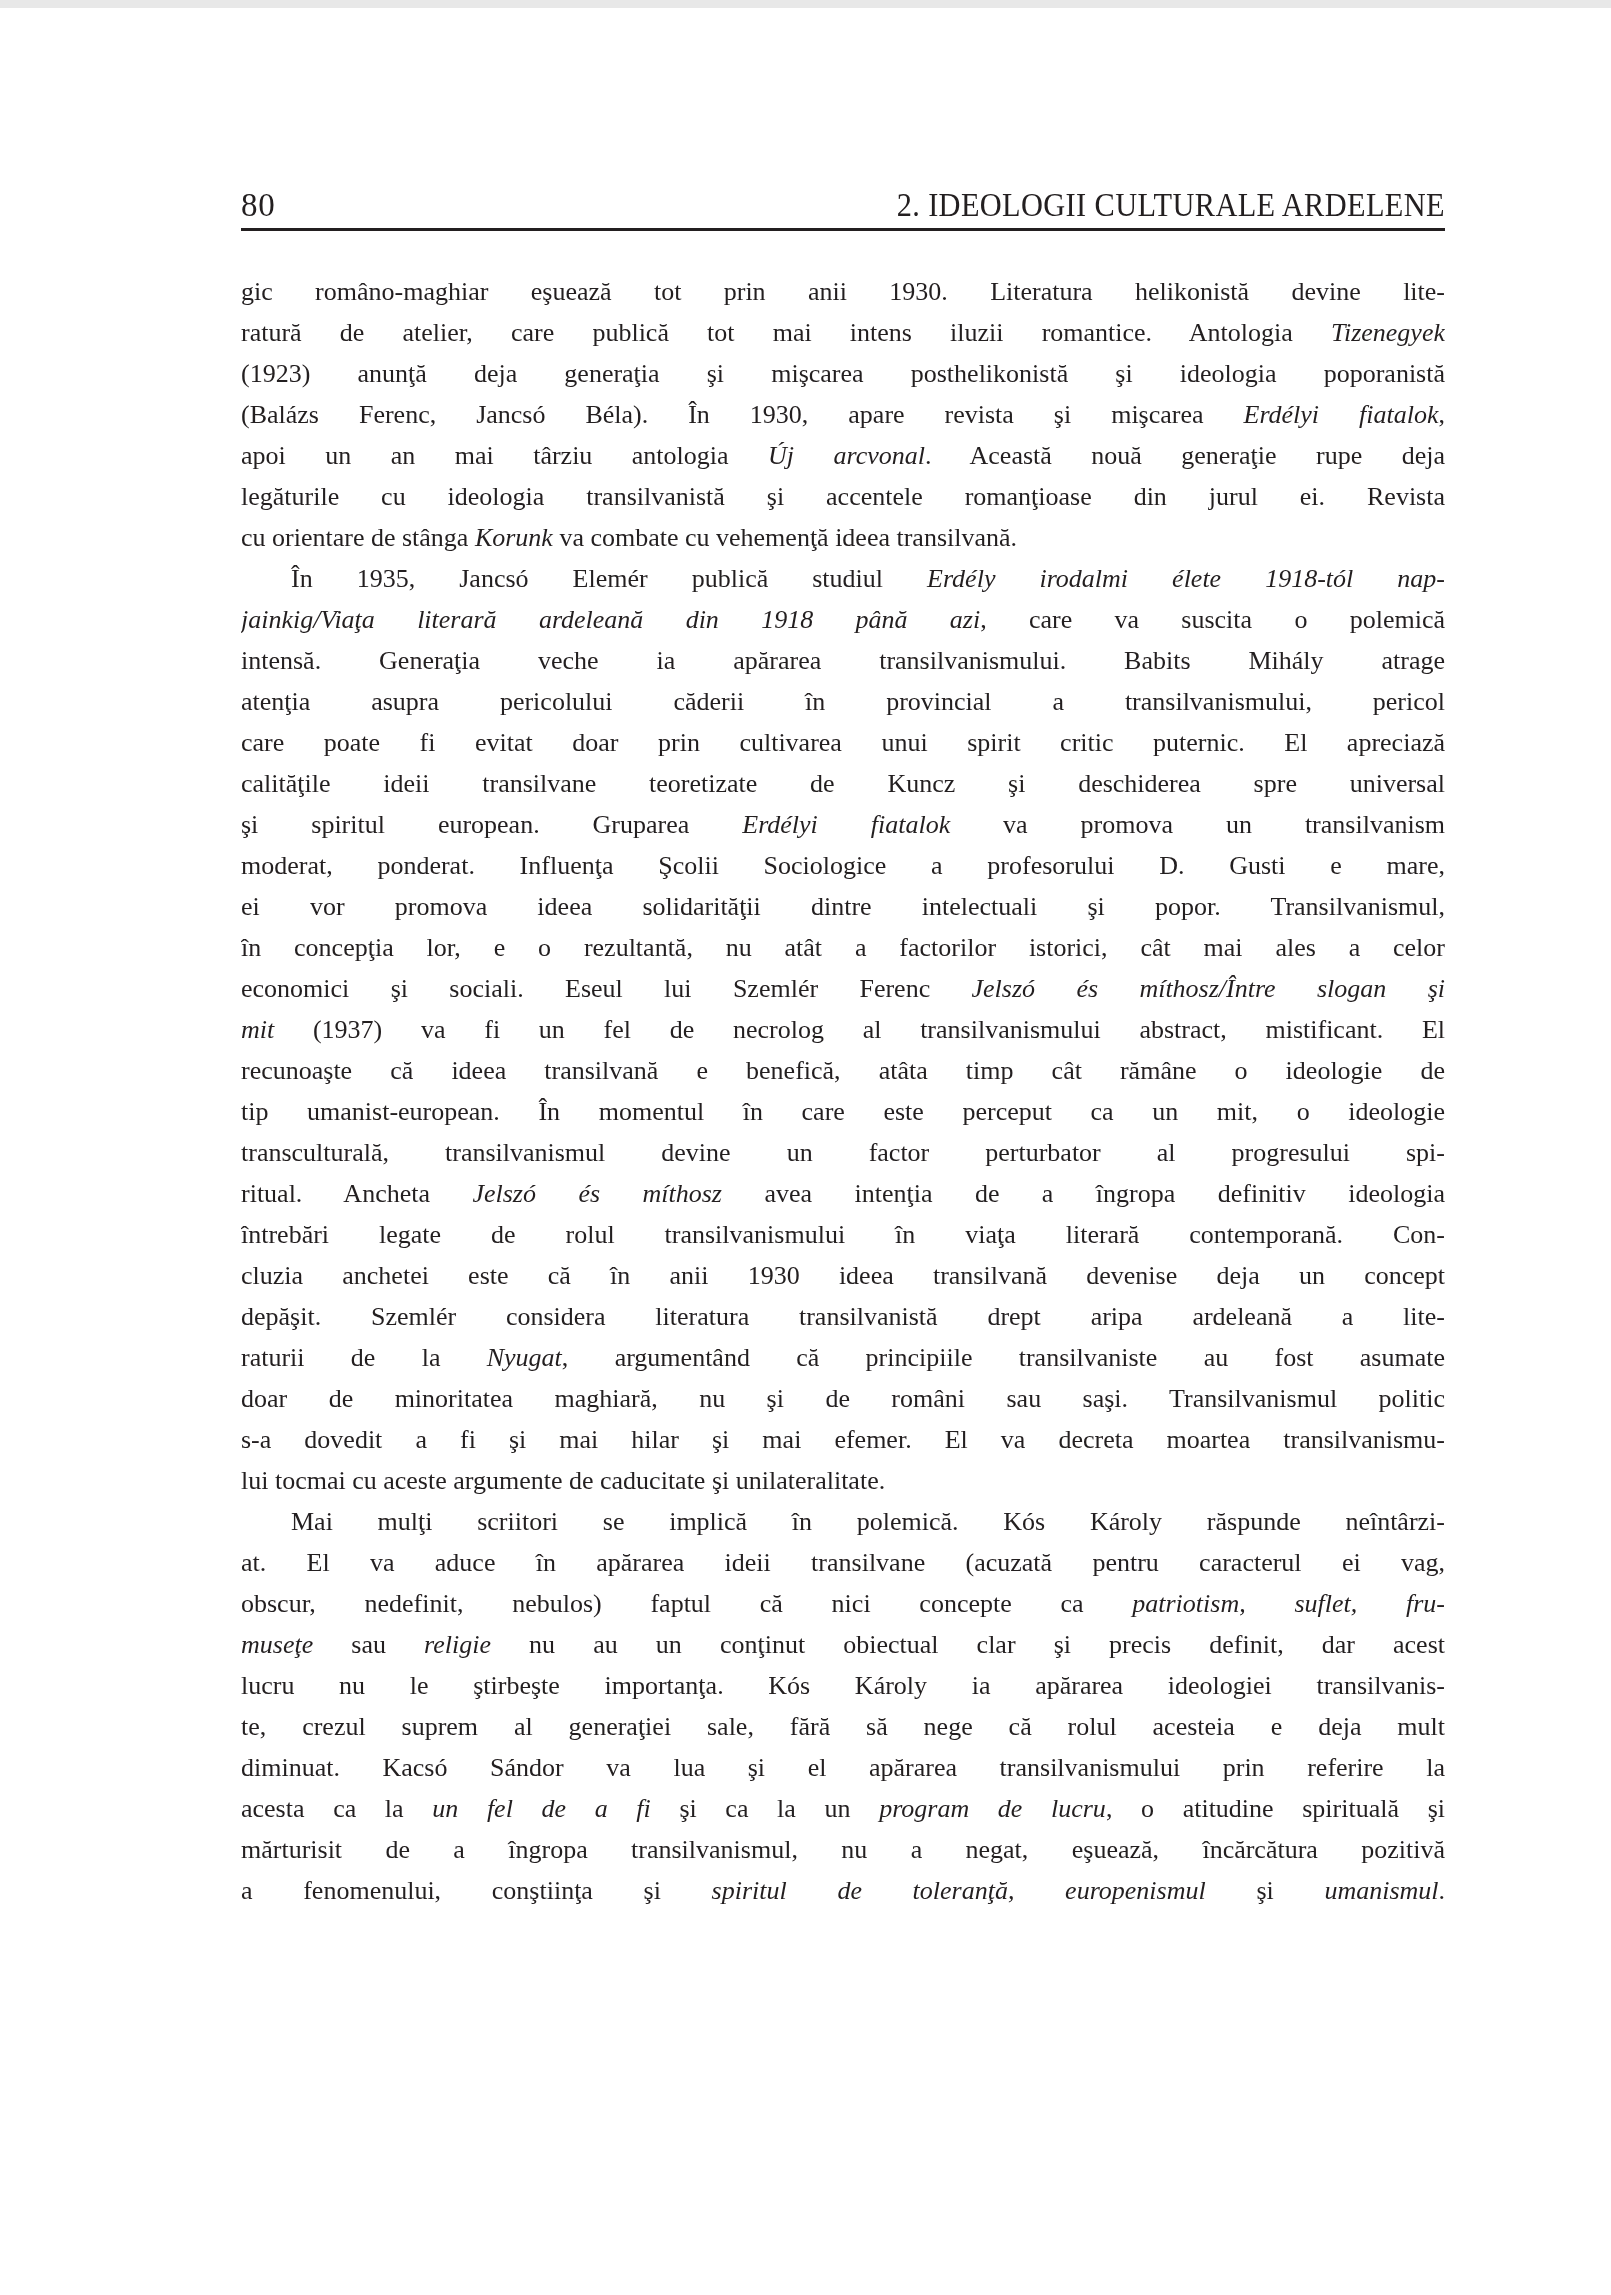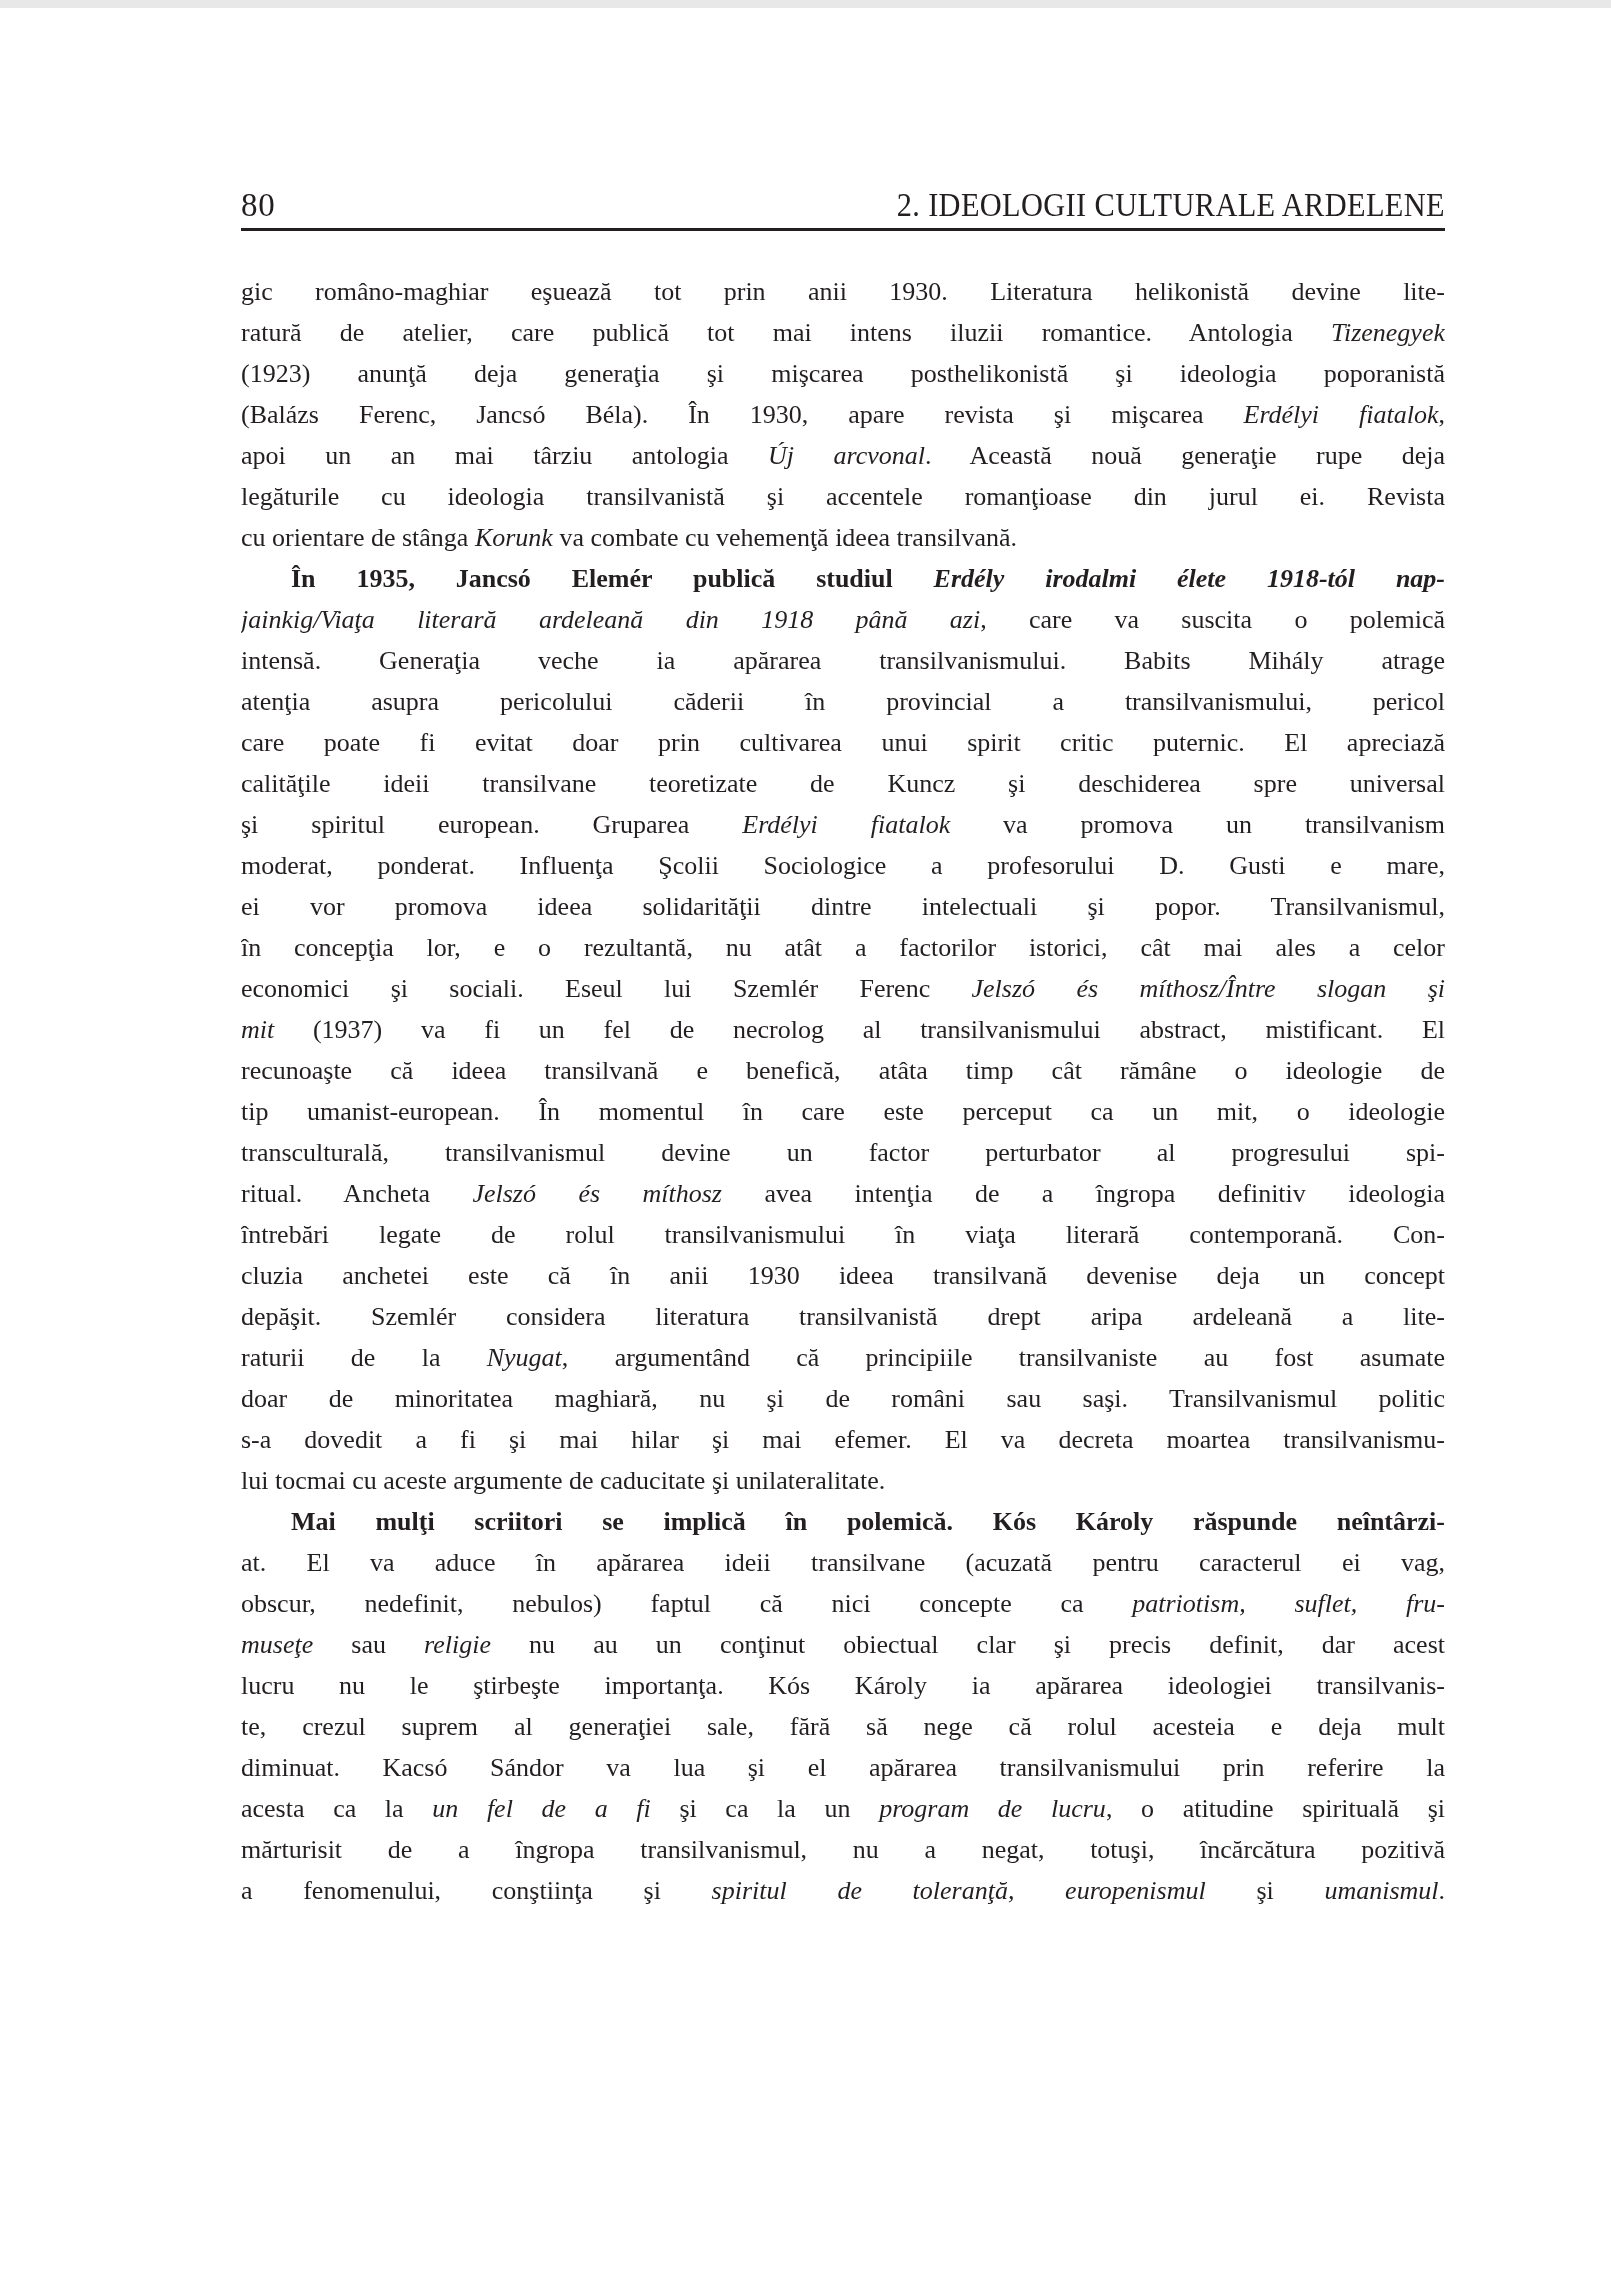--- a/index.html
+++ b/index.html
@@ -60,21 +60,20 @@
     overflow:hidden;
     text-align:left;
   }
   .line.just{
     text-align:justify;
     text-align-last:justify;
     text-justify:inter-word;
   }
   .line.ind{
     padding-left:50px;
-    font-weight:bold;
   }
   .it{font-style:italic;}
 </style>
 </head>
 <body>
 
 <div class="page">
   <div class="running-head">
     <span class="page-number">80</span>
     <span class="running-title">2. IDEOLOGII CULTURALE ARDELENE</span>
@@ -117,18 +116,18 @@
       </div>
       <div class="para">
         <div class="line just ind"><span>Mai mulţi scriitori se implică în polemică. Kós Károly răspunde neîntârzi-</span></div>
         <div class="line just"><span>at. El va aduce în apărarea ideii transilvane (acuzată pentru caracterul ei vag,</span></div>
         <div class="line just"><span>obscur, nedefinit, nebulos) faptul că nici concepte ca </span><span class="it">patriotism, suflet, fru-</span></div>
         <div class="line just"><span class="it">museţe</span><span> sau </span><span class="it">religie</span><span> nu au un conţinut obiectual clar şi precis definit, dar acest</span></div>
         <div class="line just"><span>lucru nu le ştirbeşte importanţa. Kós Károly ia apărarea ideologiei transilvanis-</span></div>
         <div class="line just"><span>te, crezul suprem al generaţiei sale, fără să nege că rolul acesteia e deja mult</span></div>
         <div class="line just"><span>diminuat. Kacsó Sándor va lua şi el apărarea transilvanismului prin referire la</span></div>
         <div class="line just"><span>acesta ca la </span><span class="it">un fel de a fi</span><span> şi ca la un </span><span class="it">program de lucru</span><span>, o atitudine spirituală şi</span></div>
-        <div class="line just"><span>mărturisit de a îngropa transilvanismul, nu a negat, totuşi, încărcătura pozitivă</span></div>
+        <div class="line just"><span>mărturisit de a îngropa transilvanismul, nu a negat, eşuează, încărcătura pozitivă</span></div>
         <div class="line just"><span>a fenomenului, conştiinţa şi </span><span class="it">spiritul de toleranţă, europenismul</span><span> şi </span><span class="it">umanismul</span><span>.</span></div>
       </div>
     </div>
 </div>
 
 
 </body></html>

